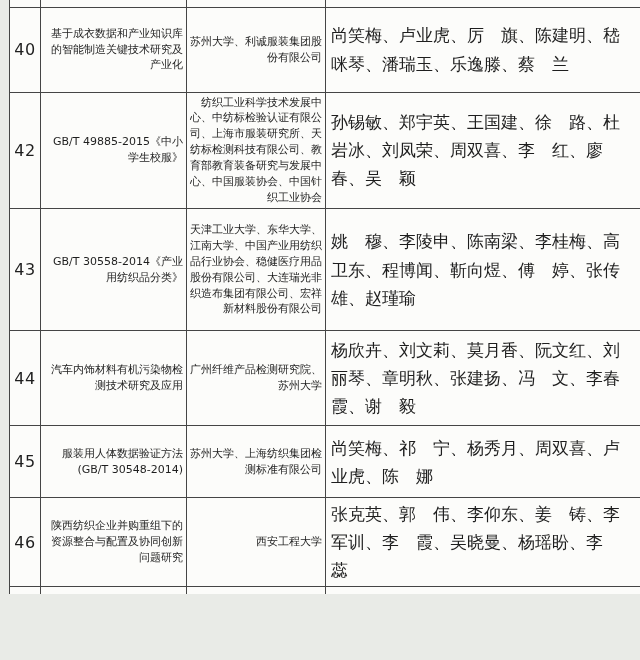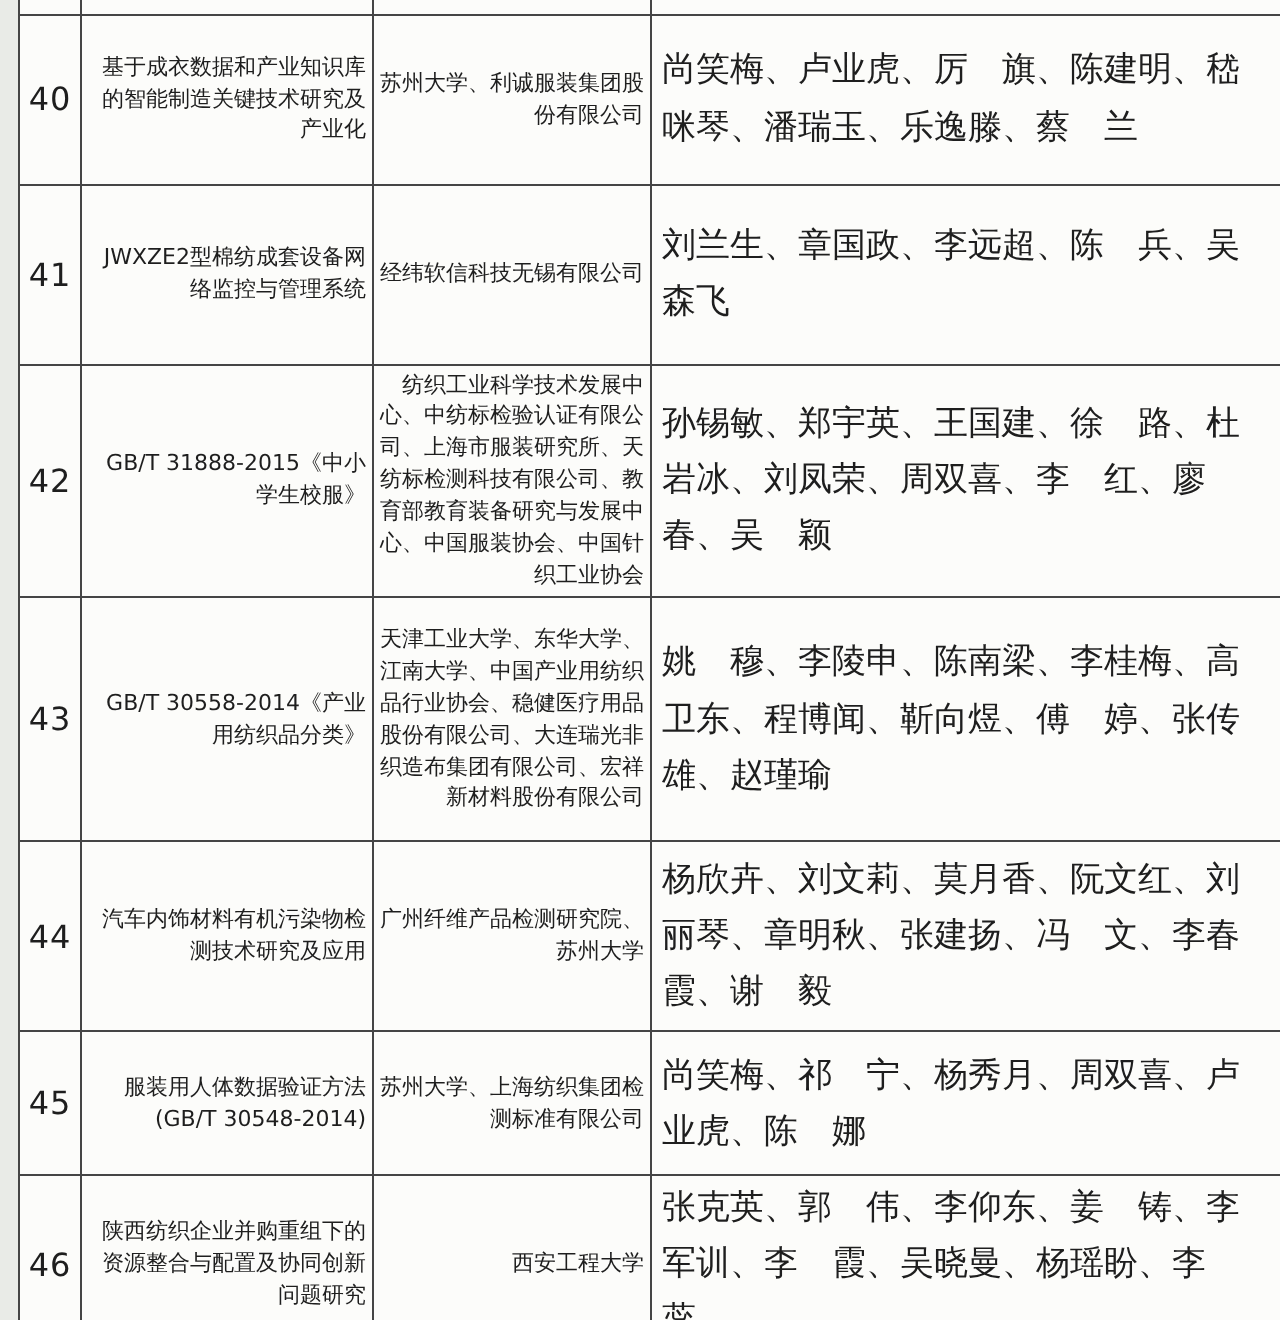--- a/index.html
+++ b/index.html
@@ -91,29 +91,23 @@
         <td></td>
         <td></td>
       </tr>
 
       <tr class="row-40">
           <td class="num">40</td>
           <td class="title">基于成衣数据和产业知识库的智能制造关键技术研究及产业化</td>
           <td class="org">苏州大学、利诚服装集团股份有限公司</td>
           <td class="people">尚笑梅、卢业虎、厉　旗、陈建明、嵇咪琴、潘瑞玉、乐逸滕、蔡　兰</td>
         </tr>
-        <tr class="row-41">
-          <td class="num">41</td>
-          <td class="title">JWXZE2型棉纺成套设备网络监控与管理系统</td>
-          <td class="org">经纬软信科技无锡有限公司</td>
-          <td class="people">刘兰生、章国政、李远超、陈　兵、吴森飞</td>
-        </tr>
         <tr class="row-42">
           <td class="num">42</td>
-          <td class="title">GB/T 31888-2015《中小学生校服》</td>
+          <td class="title">GB/T 49885-2015《中小学生校服》</td>
           <td class="org">纺织工业科学技术发展中心、中纺标检验认证有限公司、上海市服装研究所、天纺标检测科技有限公司、教育部教育装备研究与发展中心、中国服装协会、中国针织工业协会</td>
           <td class="people">孙锡敏、郑宇英、王国建、徐　路、杜岩冰、刘凤荣、周双喜、李　红、廖　春、吴　颖</td>
         </tr>
         <tr class="row-43">
           <td class="num">43</td>
           <td class="title">GB/T 30558-2014《产业用纺织品分类》</td>
           <td class="org">天津工业大学、东华大学、江南大学、中国产业用纺织品行业协会、稳健医疗用品股份有限公司、大连瑞光非织造布集团有限公司、宏祥新材料股份有限公司</td>
           <td class="people">姚　穆、李陵申、陈南梁、李桂梅、高卫东、程博闻、靳向煜、傅　婷、张传雄、赵瑾瑜</td>
         </tr>
         <tr class="row-44">

